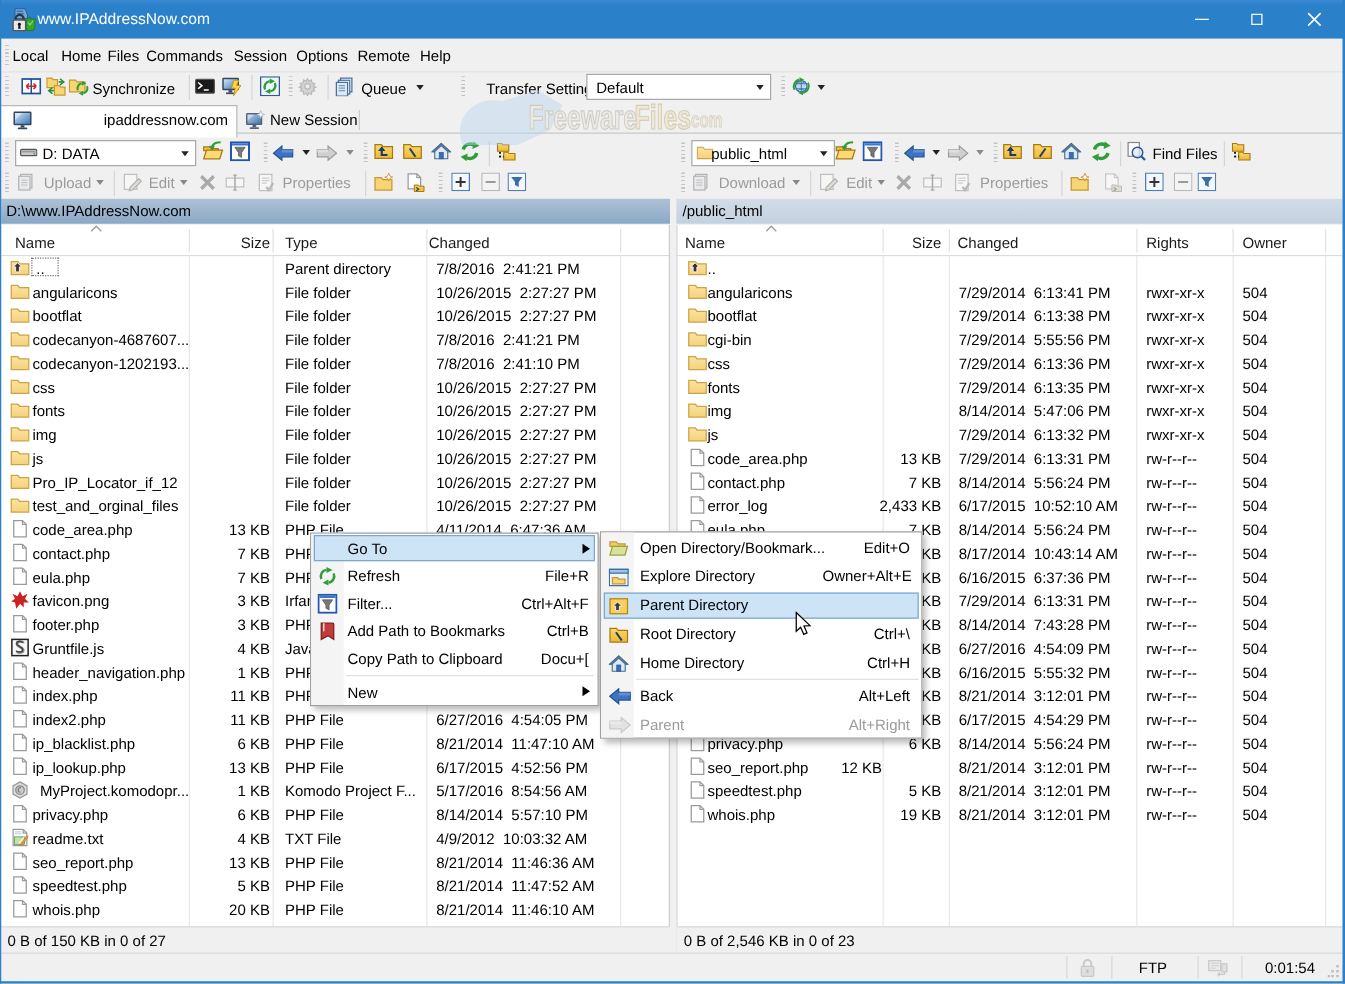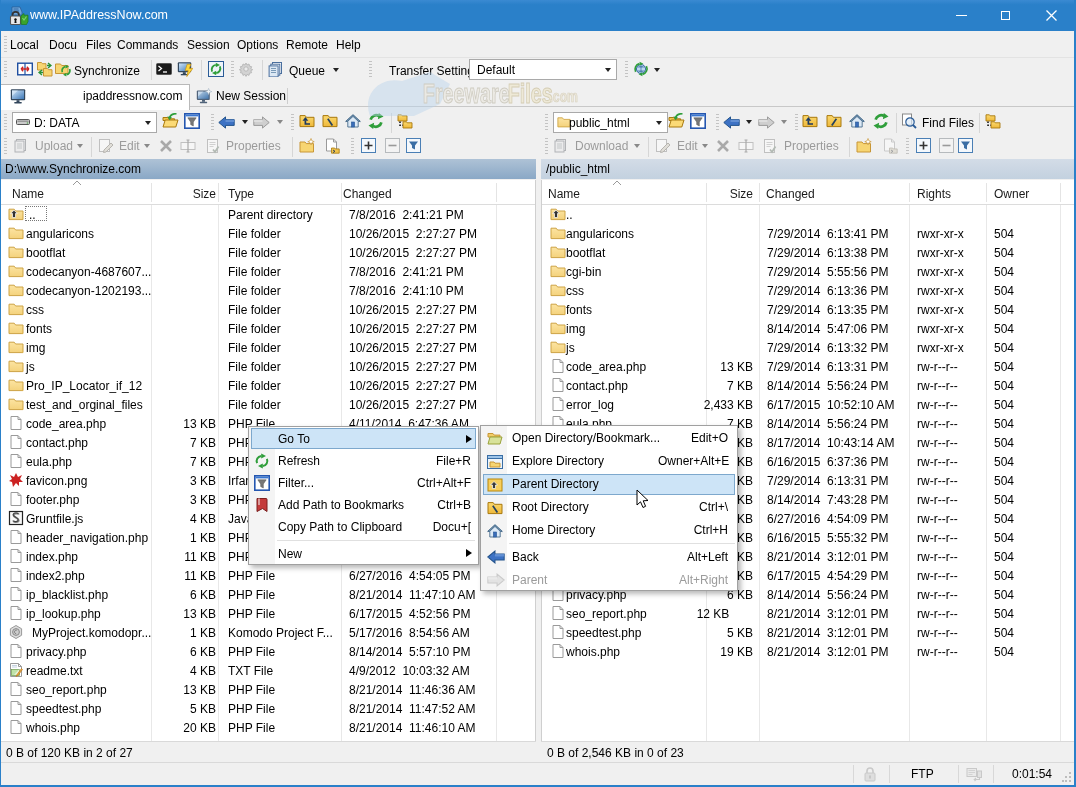--- a/index.html
+++ b/index.html
@@ -28,21 +28,21 @@
   </svg>
 <div class="t" style="left:30px;top:8px;font-size:12.5px;color:#fff">www.IPAddressNow.com</div>
 <div class="ab" style="left:956px;top:15px;width:11px;height:1px;background:#fff"></div>
 <div class="ab" style="left:1001px;top:11px;width:9px;height:9px;border:1px solid #fff"></div>
 <svg class="ic" style="left:1046px;top:10px;width:11px;height:11px">
     <path d="M0.5 0.5 L10.5 10.5 M10.5 0.5 L0.5 10.5" stroke="#fff" stroke-width="1.3"></path>
   </svg>
 <div class="ab" style="left:1px;top:31px;width:1073px;height:26px;background:#f0f0f0"></div>
 <div class="grip" style="left:4px;top:36px;height:16px"></div>
 <div class="t" style="left:10px;top:38px">Local</div>
-<div class="t" style="left:49px;top:38px">Docu</div>
+<div class="t" style="left:49px;top:38px">Home</div>
 <div class="t" style="left:86px;top:38px">Files</div>
 <div class="t" style="left:117px;top:38px">Commands</div>
 <div class="t" style="left:187px;top:38px">Session</div>
 <div class="t" style="left:237px;top:38px">Options</div>
 <div class="t" style="left:286px;top:38px">Remote</div>
 <div class="t" style="left:336px;top:38px">Help</div>
 <div class="ab" style="left:1px;top:57px;width:1073px;height:26px;background:#f0f0f0;border-top:1px solid #e3e3e3"></div>
 <div class="grip" style="left:4px;top:61px;height:18px"></div>
 <svg class="ic " style="left:17px;top:61px;width:16px;height:16px">
     <use href="#tb-layout"></use>
@@ -260,21 +260,21 @@
 <svg class="ic " style="left:916px;top:138px;width:15px;height:15px">
     <use href="#box-plus"></use>
   </svg>
 <svg class="ic dis" style="left:939px;top:138px;width:15px;height:15px">
     <use href="#box-minus"></use>
   </svg>
 <svg class="ic " style="left:958px;top:138px;width:15px;height:15px">
     <use href="#box-v"></use>
   </svg>
 <div class="ab" style="left:1px;top:159px;width:535px;height:20px;background:linear-gradient(#aec2d6,#8aa8c6)"></div>
-<div class="t" style="left:5px;top:162px">D:\www.Synchronize.com</div>
+<div class="t" style="left:5px;top:162px">D:\www.IPAddressNow.com</div>
 <div class="ab" style="left:541px;top:159px;width:533px;height:20px;background:linear-gradient(#d3dce7,#c3d1df)"></div>
 <div class="t" style="left:546px;top:162px">/public_html</div>
 <div class="ab" style="left:1px;top:180px;width:535px;height:25px;background:#fff;border-bottom:1px solid #dcdcdc"></div>
 <div class="t" style="left:12px;top:187px;color:#1a1a1a">Name</div>
 <div class="t" style="left:156px;top:187px;width:60px;text-align:right;color:#1a1a1a">Size</div>
 <div class="t" style="left:228px;top:187px;color:#1a1a1a">Type</div>
 <div class="t" style="left:343px;top:187px;color:#1a1a1a">Changed</div>
 <svg class="ic" style="left:72px;top:180px;width:10px;height:6px">
     <path d="M1 5 L5 1 L9 5" fill="none" stroke="#9a9a9a"></path>
   </svg>
@@ -647,21 +647,21 @@
   </svg>
 <div class="cell" style="left:566px;top:588px">privacy.php</div>
 <div class="cell" style="left:673px;top:588px;width:80px;text-align:right">6 KB</div>
 <div class="cell" style="left:767px;top:588px">8/14/2014&nbsp; 5:56:24 PM</div>
 <div class="cell" style="left:917px;top:588px">rw-r--r--</div>
 <div class="cell" style="left:994px;top:588px">504</div>
 <svg class="ic " style="left:550px;top:605px;width:16px;height:16px">
     <use href="#pg"></use>
   </svg>
 <div class="cell" style="left:566px;top:607px">seo_report.php</div>
-<div class="cell" style="left:673px;top:607px;width:80px;text-align:center">12 KB</div>
+<div class="cell" style="left:673px;top:607px;width:80px;text-align:left">12 KB</div>
 <div class="cell" style="left:767px;top:607px">8/21/2014&nbsp; 3:12:01 PM</div>
 <div class="cell" style="left:917px;top:607px">rw-r--r--</div>
 <div class="cell" style="left:994px;top:607px">504</div>
 <svg class="ic " style="left:550px;top:624px;width:16px;height:16px">
     <use href="#pg"></use>
   </svg>
 <div class="cell" style="left:566px;top:626px">speedtest.php</div>
 <div class="cell" style="left:673px;top:626px;width:80px;text-align:right">5 KB</div>
 <div class="cell" style="left:767px;top:626px">8/21/2014&nbsp; 3:12:01 PM</div>
 <div class="cell" style="left:917px;top:626px">rw-r--r--</div>
@@ -670,21 +670,21 @@
     <use href="#pg"></use>
   </svg>
 <div class="cell" style="left:566px;top:645px">whois.php</div>
 <div class="cell" style="left:673px;top:645px;width:80px;text-align:right">19 KB</div>
 <div class="cell" style="left:767px;top:645px">8/21/2014&nbsp; 3:12:01 PM</div>
 <div class="cell" style="left:917px;top:645px">rw-r--r--</div>
 <div class="cell" style="left:994px;top:645px">504</div>
 <div class="ab" style="left:535px;top:180px;width:1px;height:582px;background:#cfcfcf"></div>
 <div class="ab" style="left:541px;top:180px;width:1px;height:582px;background:#cfcfcf"></div>
 <div class="ab" style="left:1px;top:741px;width:535px;height:21px;background:#f0f0f0;border-top:1px solid #d9d9d9"></div>
-<div class="t" style="left:6px;top:746px">0 B of 120 KB in 2 of 27</div>
+<div class="t" style="left:6px;top:746px">0 B of 150 KB in 0 of 27</div>
 <div class="ab" style="left:541px;top:741px;width:533px;height:21px;background:#f0f0f0;border-top:1px solid #d9d9d9"></div>
 <div class="t" style="left:547px;top:746px">0 B of 2,546 KB in 0 of 23</div>
 <div class="ab" style="left:536px;top:160px;width:5px;height:602px;background:#f0f0f0"></div>
 <div class="ab" style="left:1px;top:762px;width:1073px;height:23px;background:#f0f0f0;border-top:1px solid #d9d9d9"></div>
 <div class="ab" style="left:853px;top:765px;width:1px;height:18px;background:#d8d8d8"></div>
 <div class="ab" style="left:889px;top:765px;width:1px;height:18px;background:#d8d8d8"></div>
 <div class="ab" style="left:958px;top:765px;width:1px;height:18px;background:#d8d8d8"></div>
 <div class="ab" style="left:993px;top:765px;width:1px;height:18px;background:#d8d8d8"></div>
 <svg class="ic dis" style="left:863px;top:766px;width:14px;height:16px">
     <use href="#lock-gray"></use>

